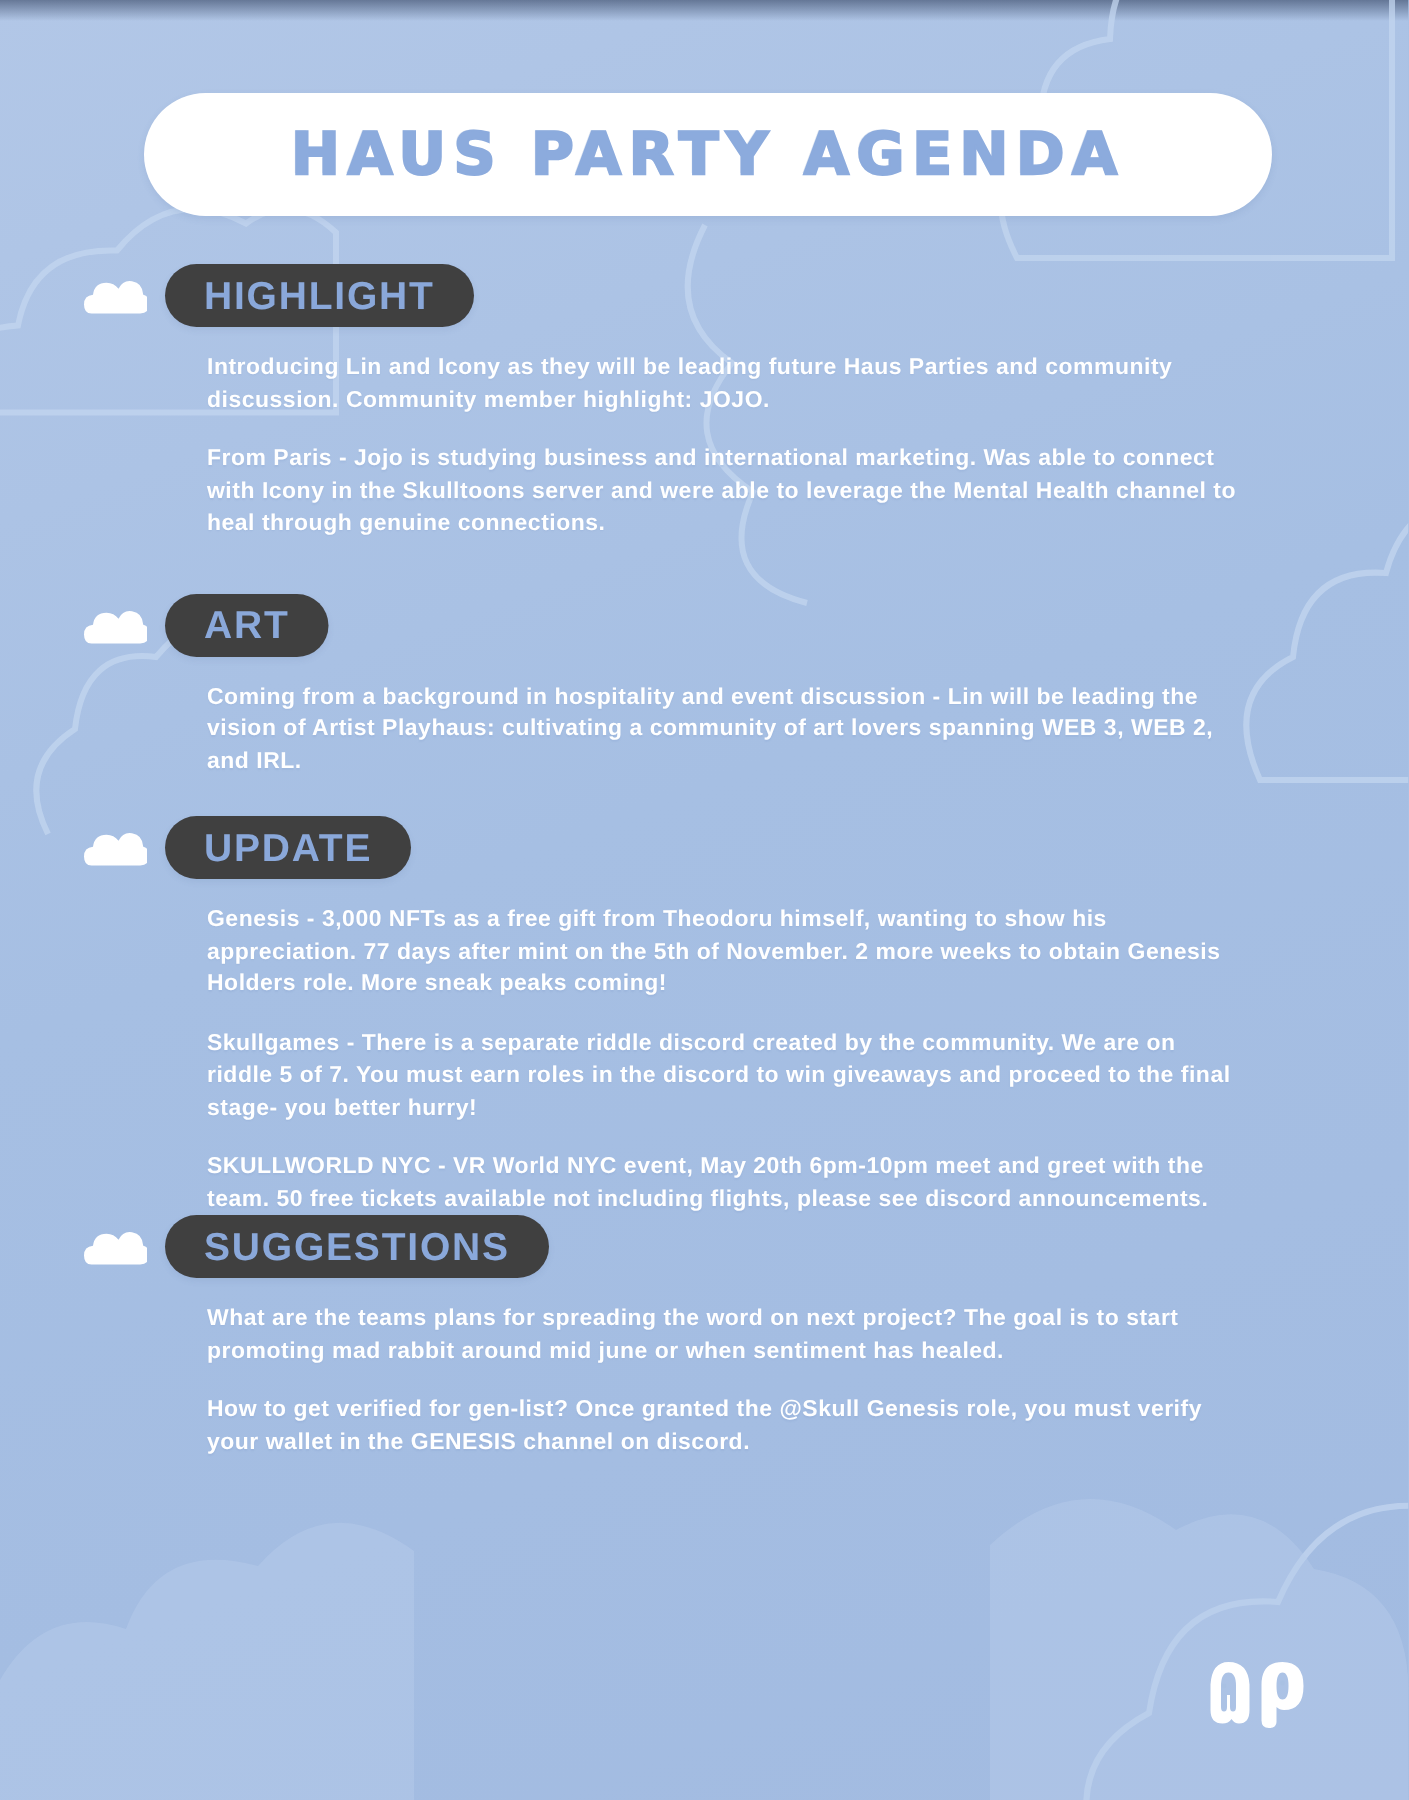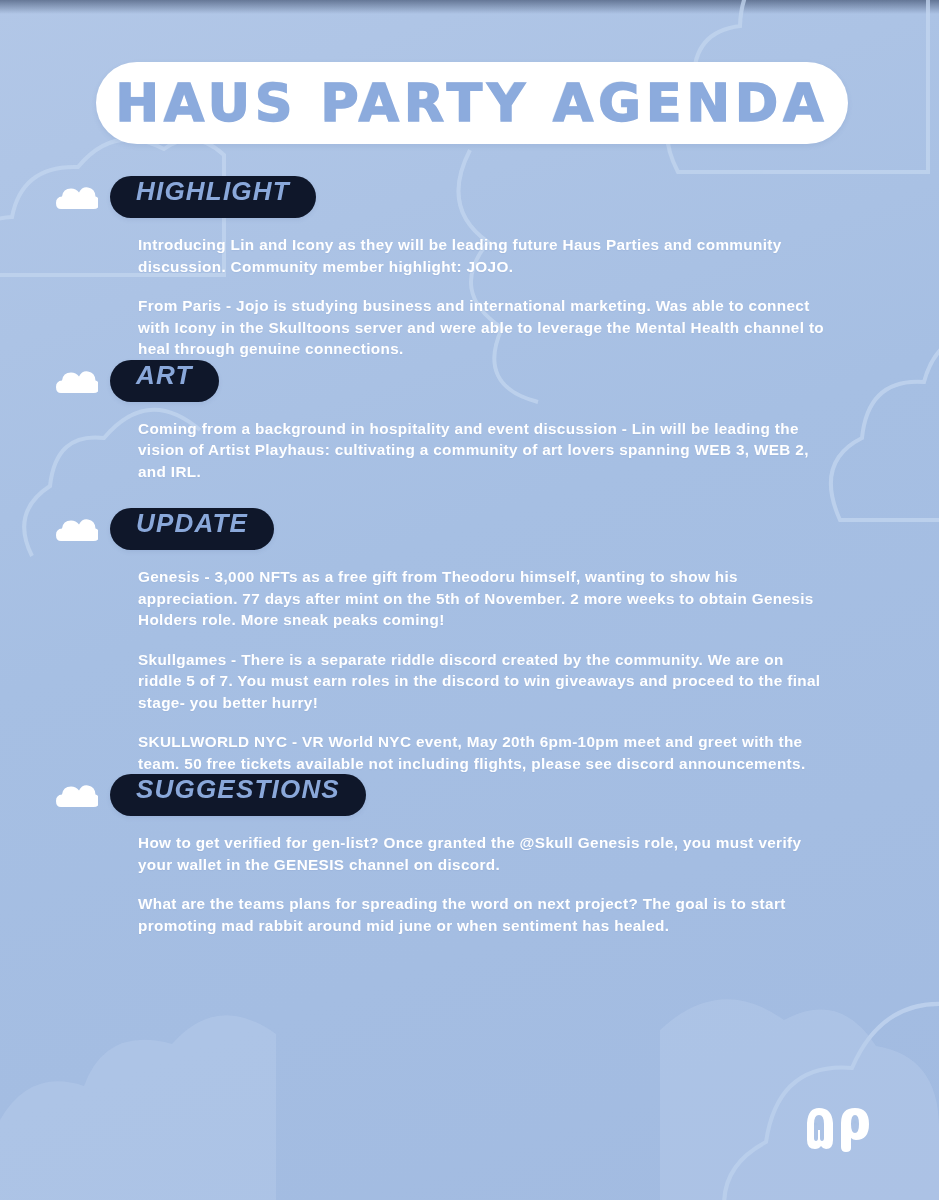--- a/index.html
+++ b/index.html
@@ -37,21 +37,21 @@
     left:96px; top:62px;
     width:752px; height:82px;
     background:#ffffff;
     border-radius:41px;
     display:flex; align-items:center; justify-content:center;
     box-shadow:0 2px 5px rgba(80,110,160,.13);
   }
   .title-text{
     font-family:"DejaVu Sans", sans-serif;
     font-weight:bold;
-    font-size:52px;
+    font-size:39px;
     letter-spacing:5px;
     color:#8cabdd;
     text-shadow:1px 1px 0 rgba(255,255,255,.7), -1px -1px 0 rgba(120,150,200,.25);
     white-space:nowrap;
     -webkit-text-stroke:1.5px #8cabdd;
   }
 
   
   .content{
     position:absolute;
@@ -67,28 +67,27 @@
     gap:12px;
     padding-left:56px;
   }
   .cloud-icon{
     width:42px; height:26px;
     flex:0 0 auto;
     position:relative;
     top:1px;
   }
   .label-pill{
-    background:#0f172a;
+    background:#404040;
     border-radius:24px;
     height:42px;
     display:inline-flex;
-    align-items:flex-start;
+    align-items:center;
     padding:0 26px;
     box-shadow:0 2px 4px rgba(80,110,160,.12);
-    font-style:italic;
   }
   .label-text{
     font-family:"Liberation Sans", sans-serif;
     font-weight:bold;
     font-size:26px;
     letter-spacing:1.2px;
     color:#8aa8da;
     white-space:nowrap;
   }
 
@@ -105,21 +104,21 @@
     line-height:21.5px;
     letter-spacing:.35px;
     margin-bottom:18px;
     text-shadow:0 1px 1px rgba(120,150,200,.18);
   }
   .para:last-child{ margin-bottom:0; }
   .para.tight{ margin-bottom:0; }
 
   
   .sec-highlight{ margin-top:176px; }
-  .sec-art{ }
+  .sec-art{ margin-top:36px; }
   .sec-update{ margin-top:26px; }
   .sec-suggestions{ }
 
   
   .ap-logo{
     position:absolute;
     right:62px; bottom:48px;
     width:74px; height:46px;
   }
 </style>
@@ -198,22 +197,22 @@
   <div class="section sec-suggestions">
     <div class="section-head">
       <svg class="cloud-icon" viewBox="0 0 42 26">
         <path fill="#ffffff" d="M5 24 q-5 0 -5 -6 q0 -6 6 -6.5 q1 -8 9 -8 q5 0 8 4 q3 -6 9 -5 q7 1 7.5 9 q4 1 4 6 q0 6.5 -6 6.5 z"></path>
       </svg>
       <div class="label-pill">
         <span class="label-text">SUGGESTIONS</span>
       </div>
     </div>
     <div class="section-body">
+      <p class="para">What are the teams plans for spreading the word on next project? The goal is to start promoting mad rabbit around mid june or when sentiment has healed.</p>
       <p class="para">How to get verified for gen-list? Once granted the @Skull Genesis role, you must verify your wallet in the GENESIS channel on discord.</p>
-      <p class="para">What are the teams plans for spreading the word on next project? The goal is to start promoting mad rabbit around mid june or when sentiment has healed.</p>
     </div>
   </div>
 
 </div>
 
 <svg class="ap-logo" viewBox="0 0 74 46">
   <g fill="#ffffff">
     <path d="M16 2 q13 0 14 15 l0 17 q0 9 -7 9 q-3 0 -5 -3 q-2 3 -6 3 q-8 0 -8 -9 l0 -17 q1 -15 12 -15 z
              M16 9 q-5 0 -5 9 l0 14 q0 3 2 3 q2 0 2 -3 l0 -8 l2 0 l0 8 q0 3 2 3 q2 0 2 -3 l0 -14 q0 -9 -5 -9 z"></path>
     <circle cx="13" cy="18" r="1.6" fill="#a9c1e3"></circle>

